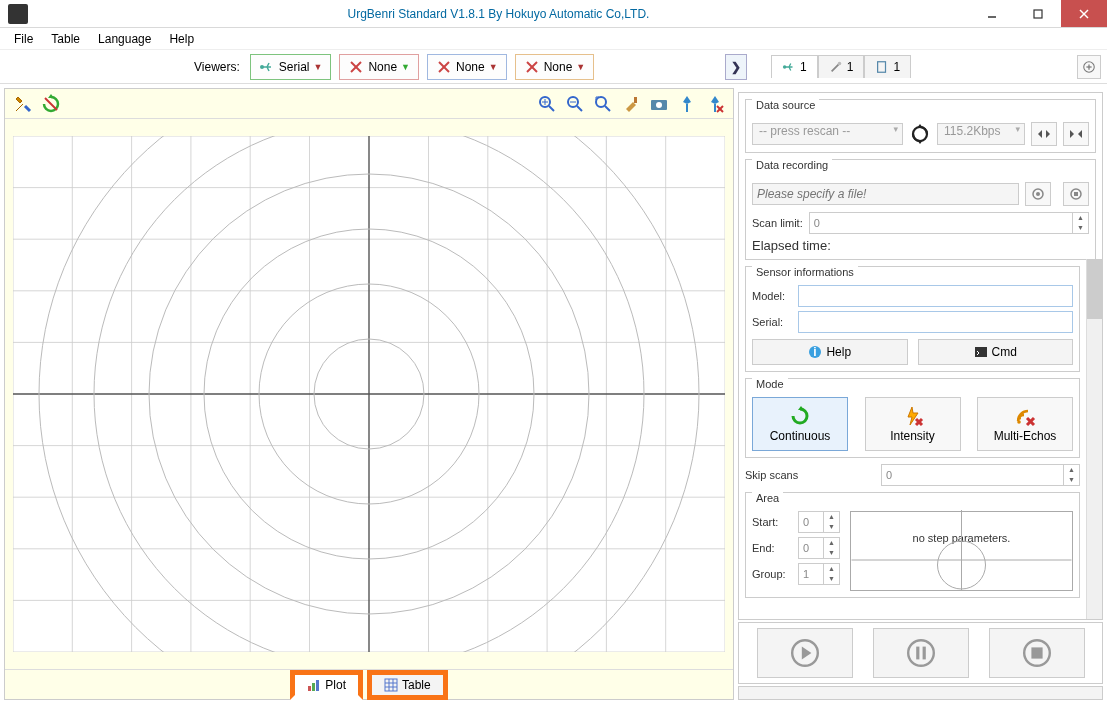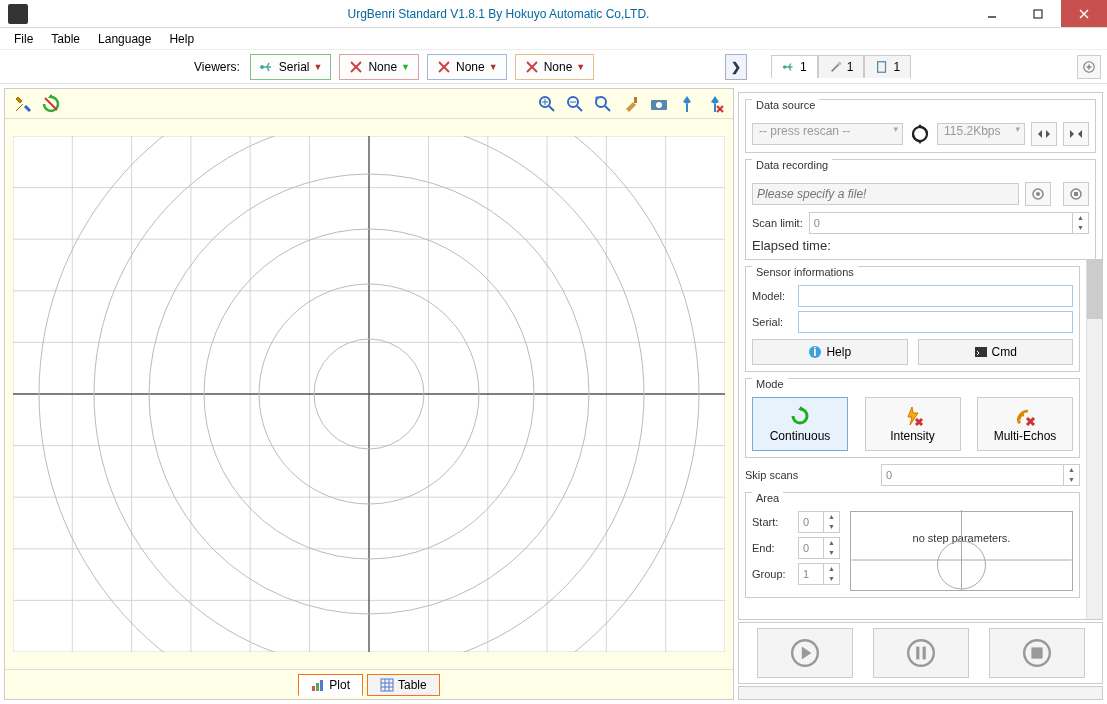--- a/index.html
+++ b/index.html
@@ -40,21 +40,21 @@
 
 .left-toolbar { height: 30px; display: flex; align-items: center; padding: 0 8px; gap: 8px; background: #ffffe8; border-bottom: 1px solid #ddd; }
 .left-toolbar .ico { width: 20px; height: 20px; }
 
 
 .plot-area { flex: 1; background: #ffffe8; display: flex; align-items: center; justify-content: center; padding: 4px; }
 .radar-svg { background: #fff; }
 
 
 .bottom-tabs { height: 30px; background: #ffffe8; display: flex; align-items: center; justify-content: center; gap: 4px; border-top: 1px solid #ddd; }
-.tabbtn { padding: 3px 12px; border: 1px solid #f97316; background: #f4f4f4; display: flex; align-items: center; gap: 4px; }
+.tabbtn { padding: 3px 12px; border: 5px solid #f97316; background: #f4f4f4; display: flex; align-items: center; gap: 4px; }
 .tabbtn.active { background: #fff; border-bottom-color: #fff; }
 
 
 .right-tabs { height: 28px; display: flex; align-items: center; gap: 0; border-bottom: 1px solid #ccc; }
 .rtab { padding: 4px 10px; display: flex; align-items: center; gap: 4px; border: 1px solid #ccc; border-bottom: none; background: #f4f4f4; }
 .rtab.active { background: #fff; }
 .right-tab-plus { margin-left: auto; width: 24px; height: 24px; display: flex; align-items: center; justify-content: center; border: 1px solid #ccc; background: #f8f8f8; }
 
 
 .right-content { flex: 1; border: 1px solid #ccc; padding: 6px; display: flex; flex-direction: column; gap: 6px; overflow: hidden; position: relative; }

